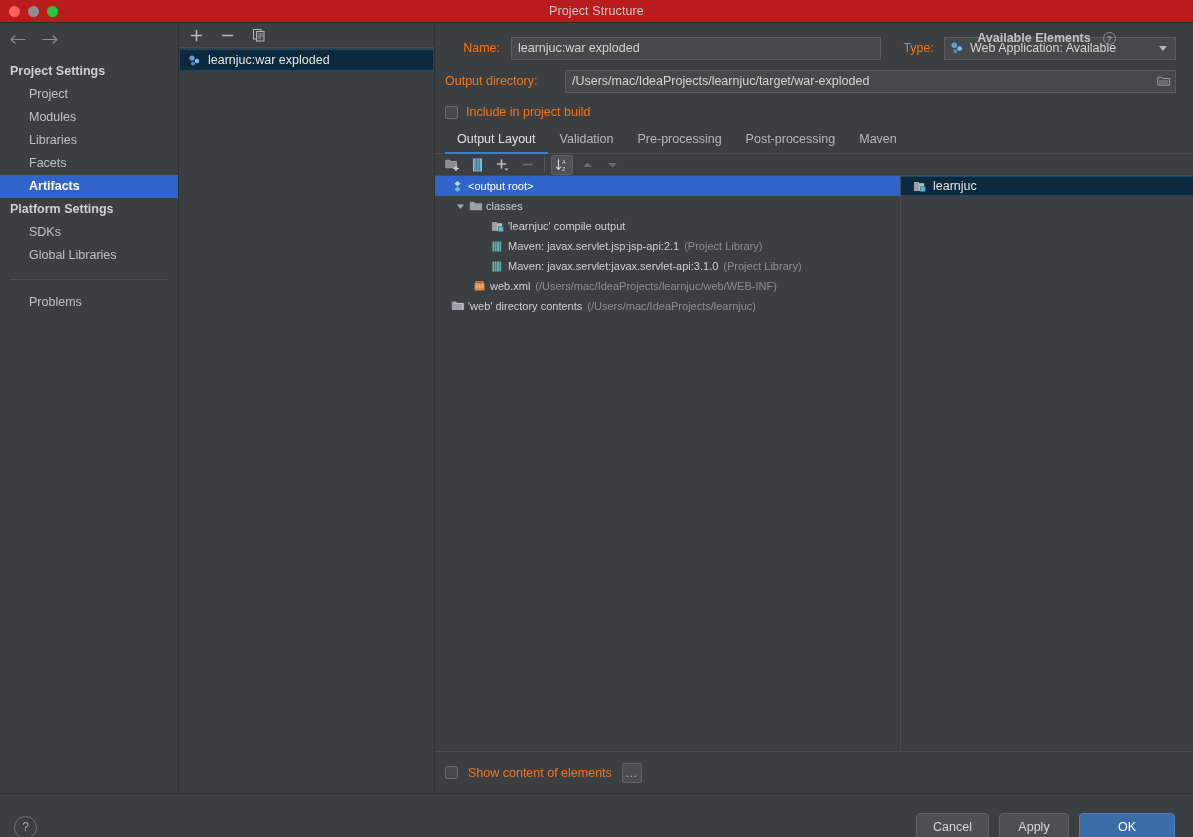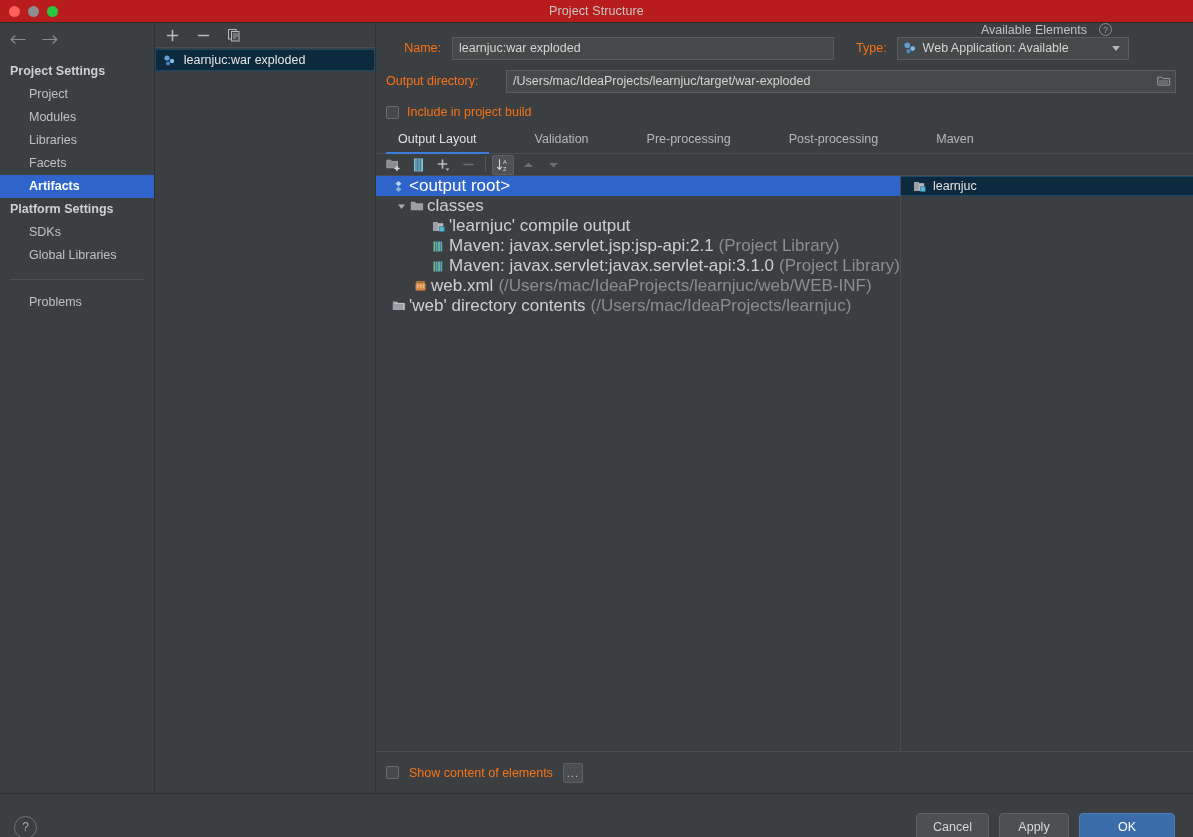--- a/index.html
+++ b/index.html
@@ -107,52 +107,52 @@
   #browse-btn { position:absolute; right:4px; top:3px; width:15px;height:15px; display:flex;align-items:center;justify-content:center; color:#9a9d9f; }
 
   #row-chk { height: 30px; padding-left: 10px; display:flex; align-items:center; gap:8px; }
   .chkbox {
     width: 13px; height: 13px; background: #45494a;
     border: 1px solid #6a6d6f; border-radius: 2px; flex: none;
   }
 
   
   #tabs { display: flex; align-items: flex-end; height: 27px; padding-left: 10px;
-          border-bottom: 1px solid #4a4d4f; gap: 34px; }
+          border-bottom: 1px solid #4a4d4f; }
   .tab {
     padding: 0 12px 7px 12px; font-size: 12.5px; color: #b6b6b6; position: relative;
   }
   .tab.active { color: #e0e0e0; }
   .tab.active::after {
     content:''; position:absolute; left:0; right:0; bottom:-1px; height:2px; background:#3d7cd8;
   }
 
   
   #layout-bar { height: 22px; display:flex; align-items:center; border-bottom:1px solid #4a4d4f; }
   #layout-bar-left { display:flex; align-items:center; gap:3px; padding-left:6px; }
   .lbtn { width:22px;height:20px;display:flex;align-items:center;justify-content:center;color:#a9acae; }
   .lbtn.disabled { color:#6c6f71; }
   .lbtn.pressed { background:#4e5254; border:1px solid #5d6163; border-radius:2px; }
   .sepline { width:1px; height:15px; background:#565a5c; margin:0 3px; }
   #avail-hdr {
     position:absolute; right:0; top:0; width:293px; height:22px;
-    display:flex; align-items:flex-start; justify-content:center; gap:12px;
-    font-size:12.5px; color:#c2c2c2;
+    display:flex; align-items:flex-end; justify-content:center; gap:12px;
+    font-size:12.5px; color:#c2c2c2;font-weight:bold;
   }
   .qmark {
     width:13px;height:13px;border-radius:50%;border:1px solid #8c8f91;
     font-size:9px; display:flex;align-items:center;justify-content:center;color:#9b9e9f;
   }
 
   
   #panes { flex: 1; display:flex; position:relative; }
   #tree-pane { flex:1; position:relative; }
   #avail-pane { width:293px; border-left:1px solid #4a4d4f; }
 
-  .tnode { height:20px; display:flex; align-items:center; font-size:17px; color:#cfcfcf; white-space:nowrap; }
+  .tnode { height:20px; display:flex; align-items:center; font-size:11px; color:#cfcfcf; white-space:nowrap; }
   .tnode .twist { width:14px; display:flex; align-items:center; justify-content:center; color:#a8abad; flex:none; }
   .tnode .ticon { width:17px; display:flex; align-items:center; justify-content:center; flex:none; }
   .tnode .tlabel { margin-left: 2px; }
   .muted { color: #8b8e90; }
   .tnode.selected { background:#2f65ca; color:#ffffff; }
   .avail-row { height:20px; display:flex; align-items:center; font-size:12.5px;
                background:#0d293e; color:#e4e4e4; border-top:1px solid #1b4a6b; border-bottom:1px solid #1b4a6b; }
 
   
   #main-bottom {

